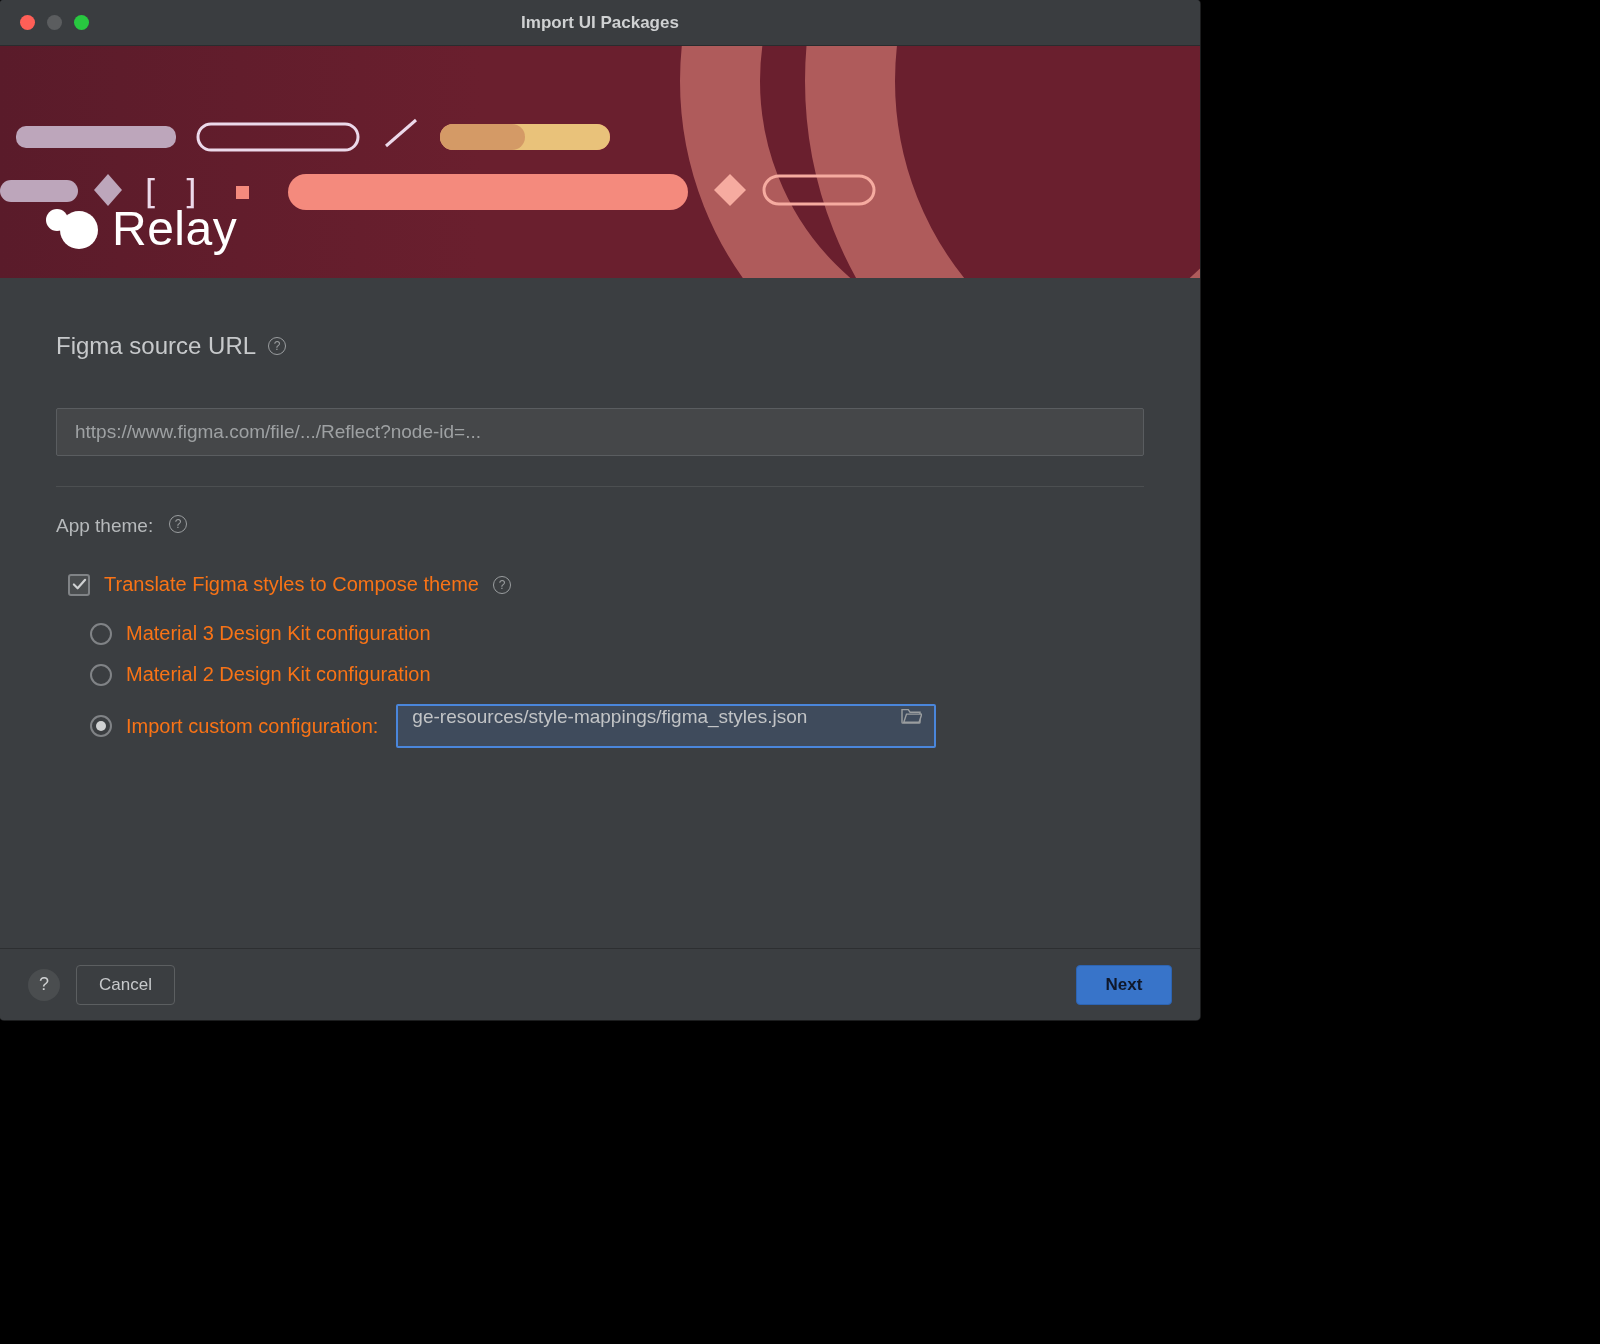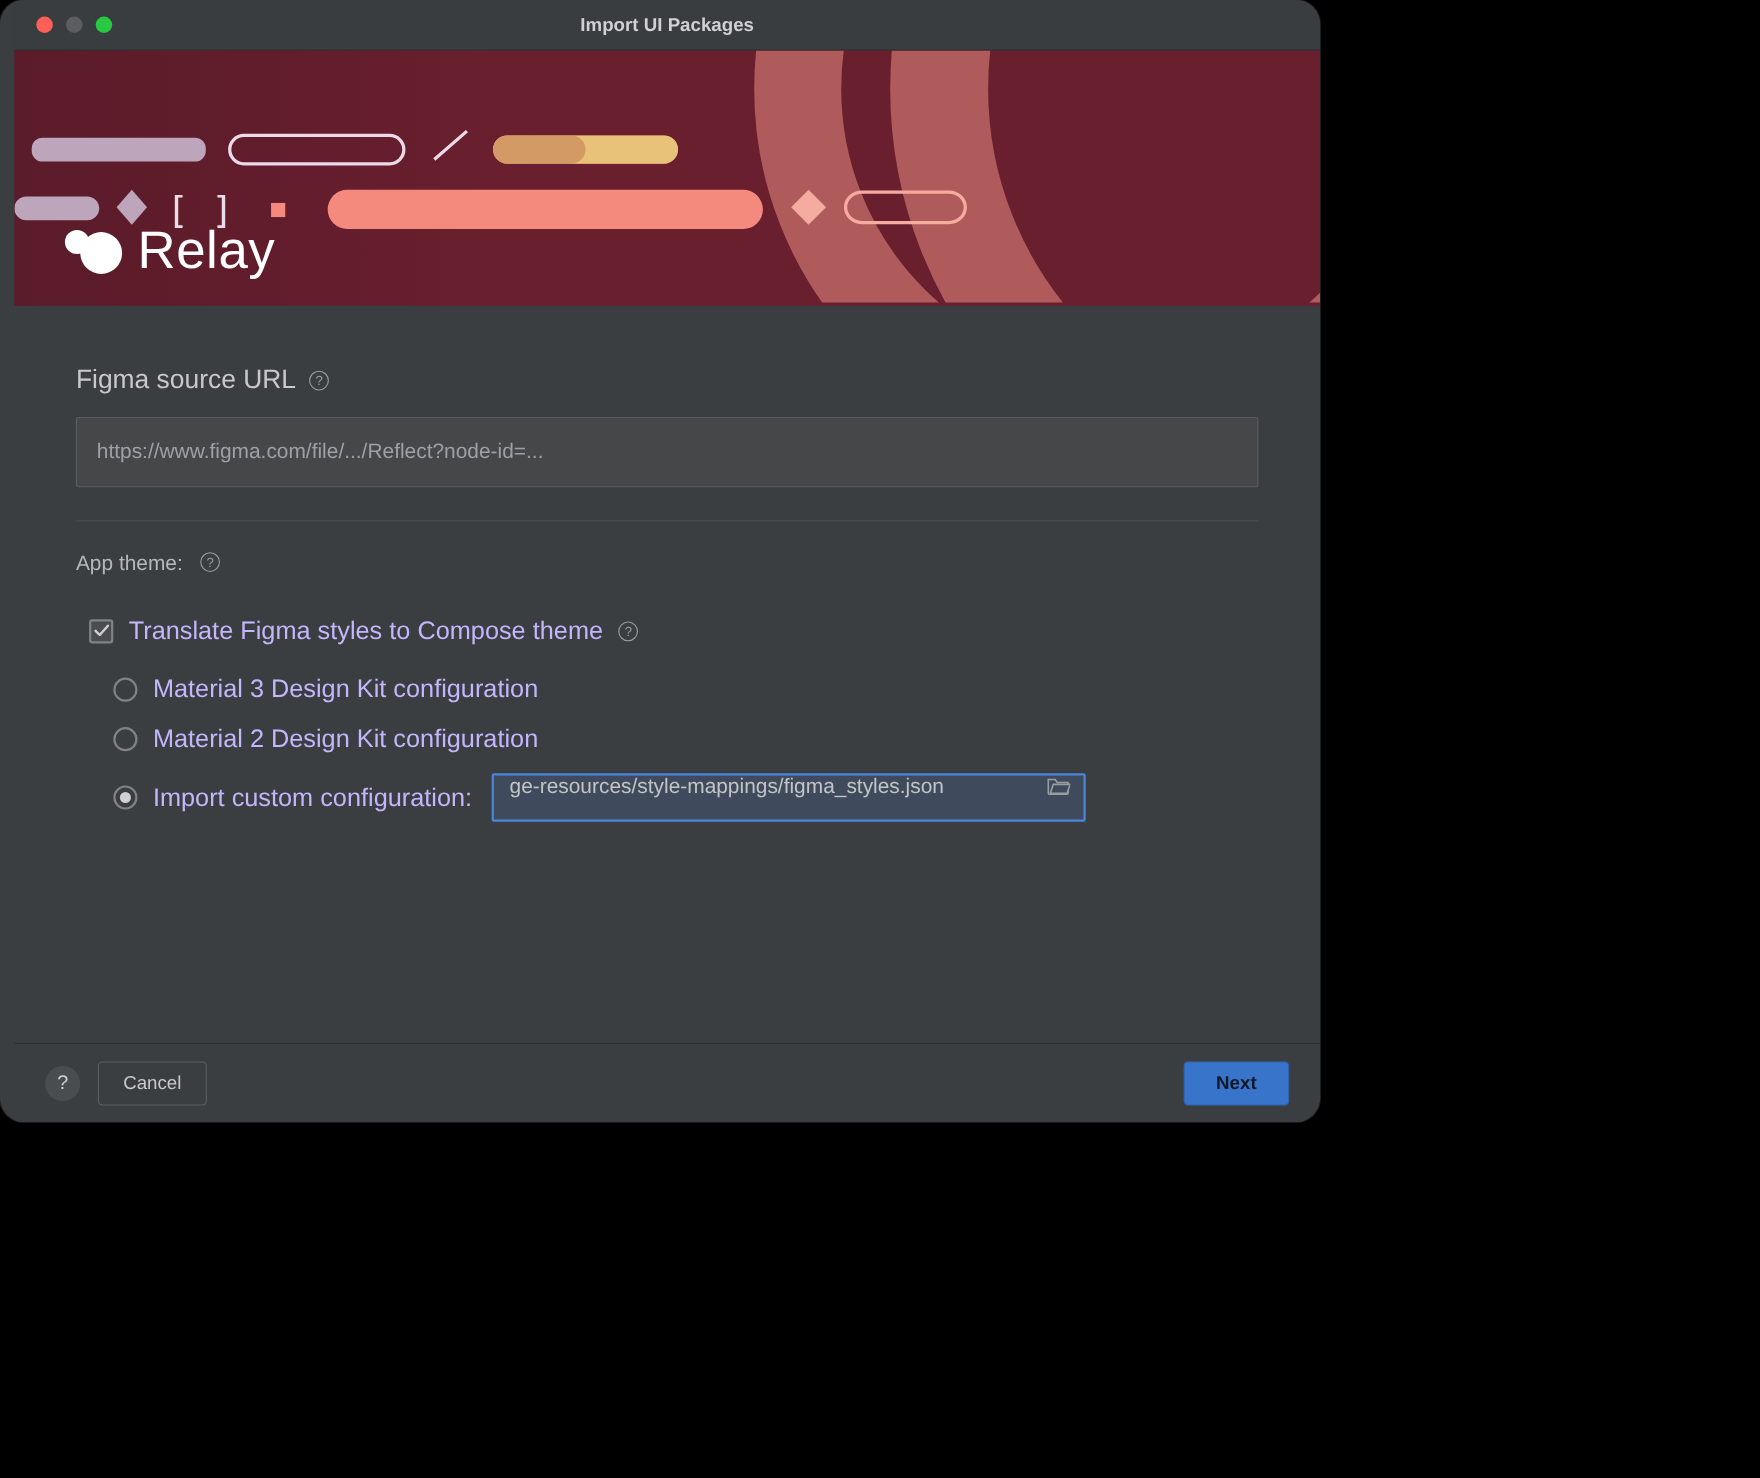--- a/index.html
+++ b/index.html
@@ -20,28 +20,27 @@
   }
   *{box-sizing:border-box;}
   html,body{margin:0;padding:0;width:1600px;height:1344px;background:#000;}
   body{display:flex;align-items:flex-start;justify-content:flex-start;}
 
   .window{
     width:1200px;
     height:1020px;
     margin:0;
     background:var(--bg);
-    border-radius:22px;
+    border-radius:4px;
     overflow:hidden;
     font-family:-apple-system,BlinkMacSystemFont,"Segoe UI",Arial,sans-serif;
     color:var(--text);
     display:flex;
     flex-direction:column;
     box-shadow:0 0 0 1px #1c1d1e;
-    padding-left:13px;
   }
 
   
   .titlebar{
     height:46px;
     background:var(--titlebar);
     display:flex;
     align-items:center;
     position:relative;
     border-bottom:1px solid #2a2c2e;
@@ -89,22 +88,22 @@
   .label-row{display:flex;align-items:center;gap:12px;}
   .h1{font-size:24px;color:#c7c9cb;font-weight:400;}
   .help-icon{
     width:18px;height:18px;border:1.5px solid var(--text-dim);border-radius:50%;
     display:flex;align-items:center;justify-content:center;
     font-size:12px;color:var(--text-dim);
     cursor:help;
   }
 
   .url-field{
-    margin-top:19px;
-    height:64px;
+    margin-top:48px;
+    height:48px;
     border:1px solid var(--field-border);
     background:var(--field);
     border-radius:2px;
     display:flex;align-items:center;
     padding:0 18px;
     font-size:19px;color:#9ea1a3;
   }
 
   .divider{height:1px;background:var(--divider);margin:30px 0 28px;}
 
@@ -120,21 +119,21 @@
   .opts{margin-top:36px;padding-left:12px;display:flex;flex-direction:column;gap:20px;}
 
   .check-row{display:flex;align-items:center;gap:14px;}
   .checkbox{
     width:22px;height:22px;border:2px solid var(--radio-ring);
     background:#4a4d4f;border-radius:3px;
     display:flex;align-items:center;justify-content:center;
     cursor:pointer;
   }
   .checkbox svg{width:15px;height:15px;}
-  .opt-label{font-size:23px;color:#c4b5fd;}
+  .opt-label{font-size:20px;color:#f97316;}
 
   .radio-group{margin-left:22px;display:flex;flex-direction:column;gap:18px;margin-top:6px;}
   .radio-row{display:flex;align-items:center;gap:14px;}
   .radio{
     width:22px;height:22px;border:2px solid var(--radio-ring);
     border-radius:50%;background:transparent;
     display:flex;align-items:center;justify-content:center;
     cursor:pointer;flex:none;
   }
   .radio.selected::after{content:'';width:10px;height:10px;background:#cfd1d2;border-radius:50%;}

